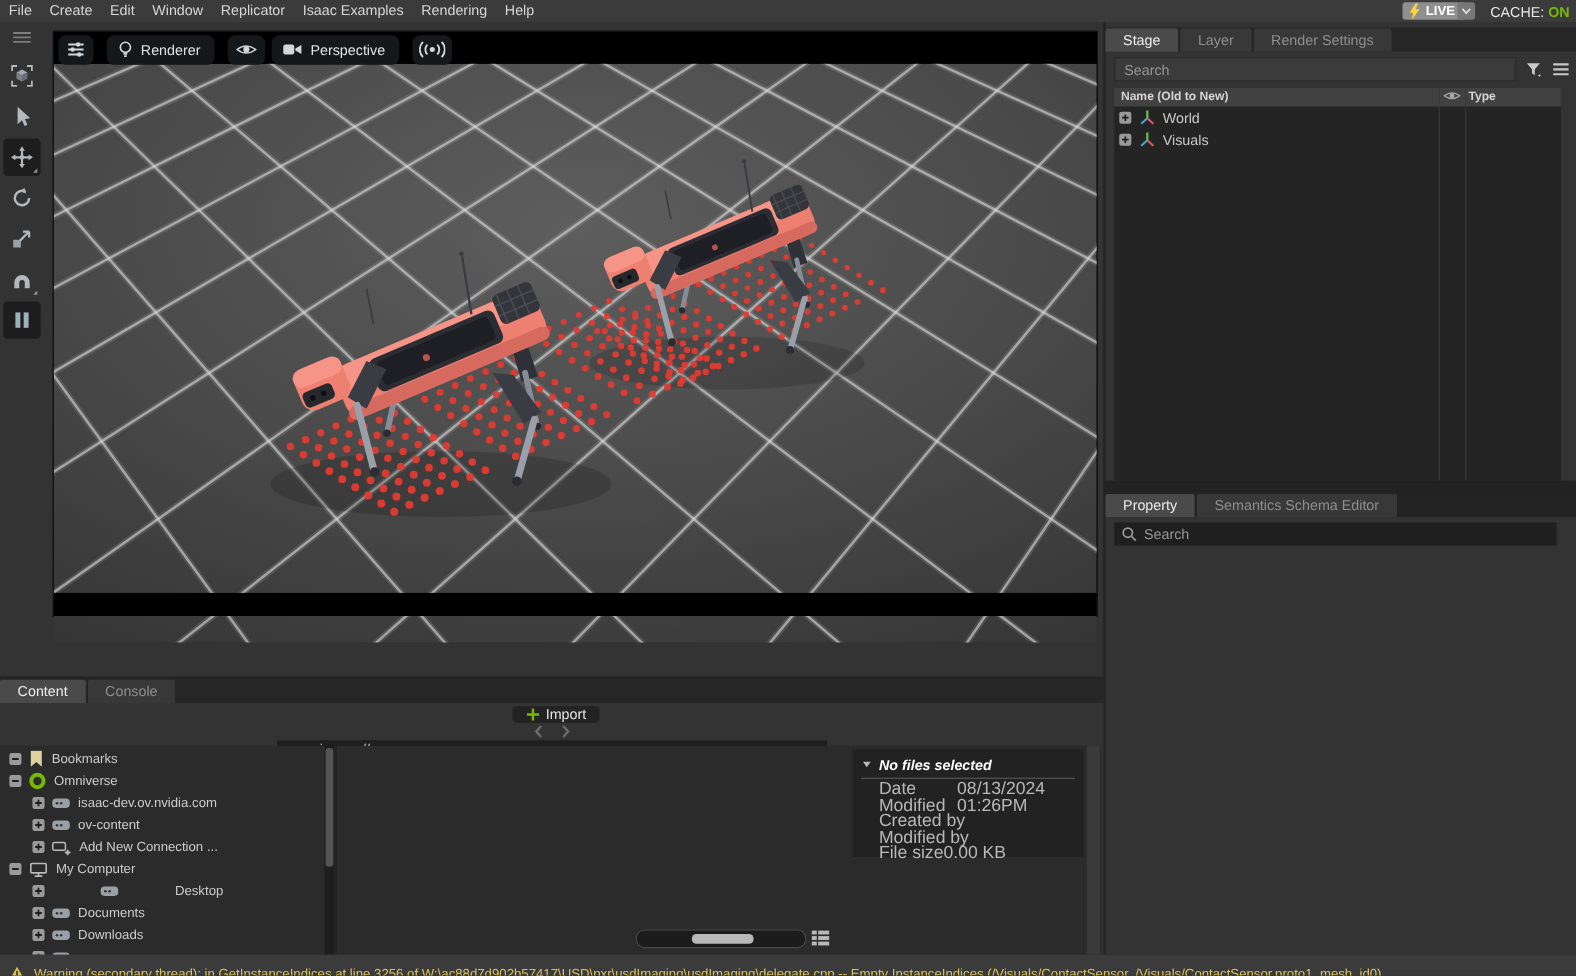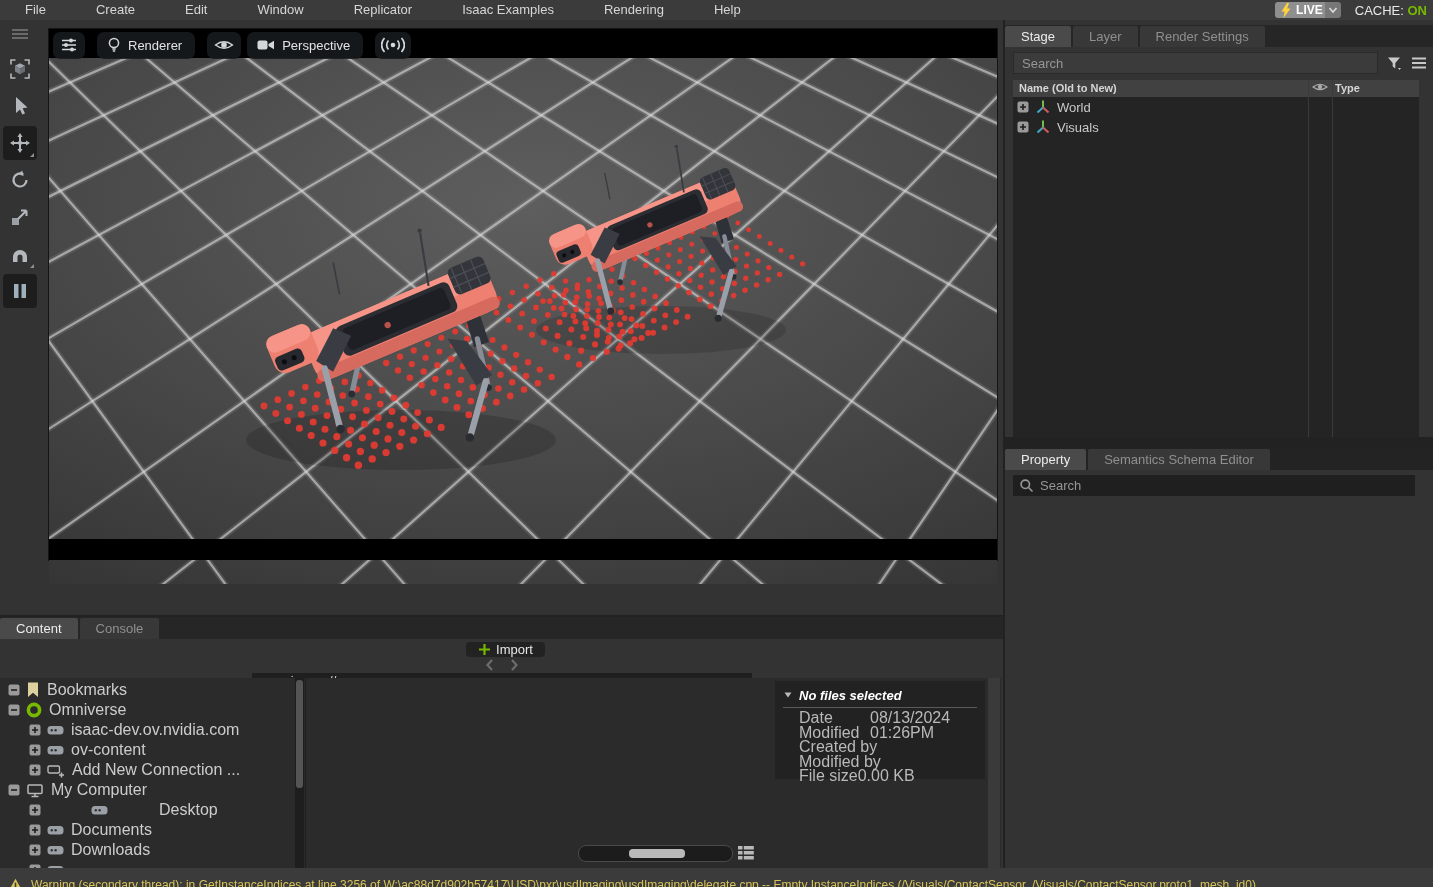--- a/index.html
+++ b/index.html
@@ -4,21 +4,21 @@
 <style>
   * { margin:0; padding:0; box-sizing:border-box; user-select:none; }
   html,body { width:1433px; height:887px; background:#333; overflow:hidden;
               font-family:"Liberation Sans", sans-serif; font-size:13px; color:#cfcfcf; }
   #app { position:relative; width:1433px; height:887px; background:#333; }
   .abs { position:absolute; }
 
   
   #menubar { left:0; top:0; width:1433px; height:20px; background:#3b3b3b;
              display:flex; align-items:center; }
-  .menu-item { padding:0 25px; color:#d6d6d6; font-size:13px; line-height:20px; cursor:default; }
+  .menu-item { padding:0 8px; color:#d6d6d6; font-size:13px; line-height:20px; cursor:default; }
   #menubar-right { margin-left:auto; display:flex; align-items:center; gap:6px; padding-right:6px; }
   #live-button { display:flex; align-items:center; gap:4px; background:#8f8f8f; border-radius:3px 0 0 3px;
                  height:16px; padding:0 8px 0 5px; color:#fff; font-weight:bold; font-size:12px; }
   #live-dropdown { background:#777; border-radius:0 3px 3px 0; height:16px; width:16px;
                    display:flex; align-items:center; justify-content:center; margin-left:-6px; }
   #cache-status { color:#e8e8e8; font-size:13px; margin-left:8px; white-space:nowrap; }
   #cache-status b { color:#76b900; font-weight:bold; }
 
   
   #left-toolbar { left:0; top:20px; width:40px; height:595px; background:#333;
@@ -78,21 +78,21 @@
                 padding:0 8px 0 14px; }
   #path-input { flex:1; background:transparent; border:none; outline:none; color:#d6d6d6; font-size:13px; }
   #path-bookmark { margin:0 10px 0 8px; }
   #content-search-field { width:292px; height:24px; background:#1f1f1f; display:flex; align-items:center; padding:0 8px; }
   #content-search { flex:1; background:transparent; border:none; outline:none; color:#cfcfcf;
                     font-size:13px; margin-left:8px; }
   #content-toolbar-icons { display:flex; gap:10px; margin-left:10px; align-items:center; }
   #content-main { position:absolute; left:0; top:61px; width:1001px; height:190px; background:#2b2b2b; overflow:hidden; }
   #file-tree { position:absolute; left:0; top:2px; width:294px; height:188px; overflow:hidden; }
   .tree-row { height:20px; display:flex; align-items:center; }
-  .tree-row .lbl { margin-left:7px; color:#cccccc; font-size:16px; white-space:nowrap; }
+  .tree-row .lbl { margin-left:7px; color:#cccccc; font-size:12px; white-space:nowrap; }
   .expander { width:12px; height:12px; flex:0 0 12px; }
   .tree-icon { margin-left:6px; display:flex; }
   #tree-scrollbar { position:absolute; left:295px; top:0px; width:9px; height:190px; background:#1e1e1e; }
   #tree-thumb { position:absolute; left:1px; top:2px; width:7px; height:108px; background:#555; border-radius:3px; }
   #tree-divider { position:absolute; left:305px; top:0; width:1px; height:190px; background:#1f1f1f; }
   #details-pane { position:absolute; left:775px; top:3px; width:210px; height:98px; background:#222; padding:4px 8px; }
   #details-header { display:flex; align-items:center; gap:6px; color:#ffffff; font-size:13px;
                     font-weight:bold; height:20px;font-style:italic; }
   #details-divider { height:1px; background:#5a5a5a; margin:2px 0 3px; }
   .detail-row { display:flex; justify-content:flex-start; font-size:16px; color:#b9b9b9; line-height:14.5px;margin-left:16px; }

